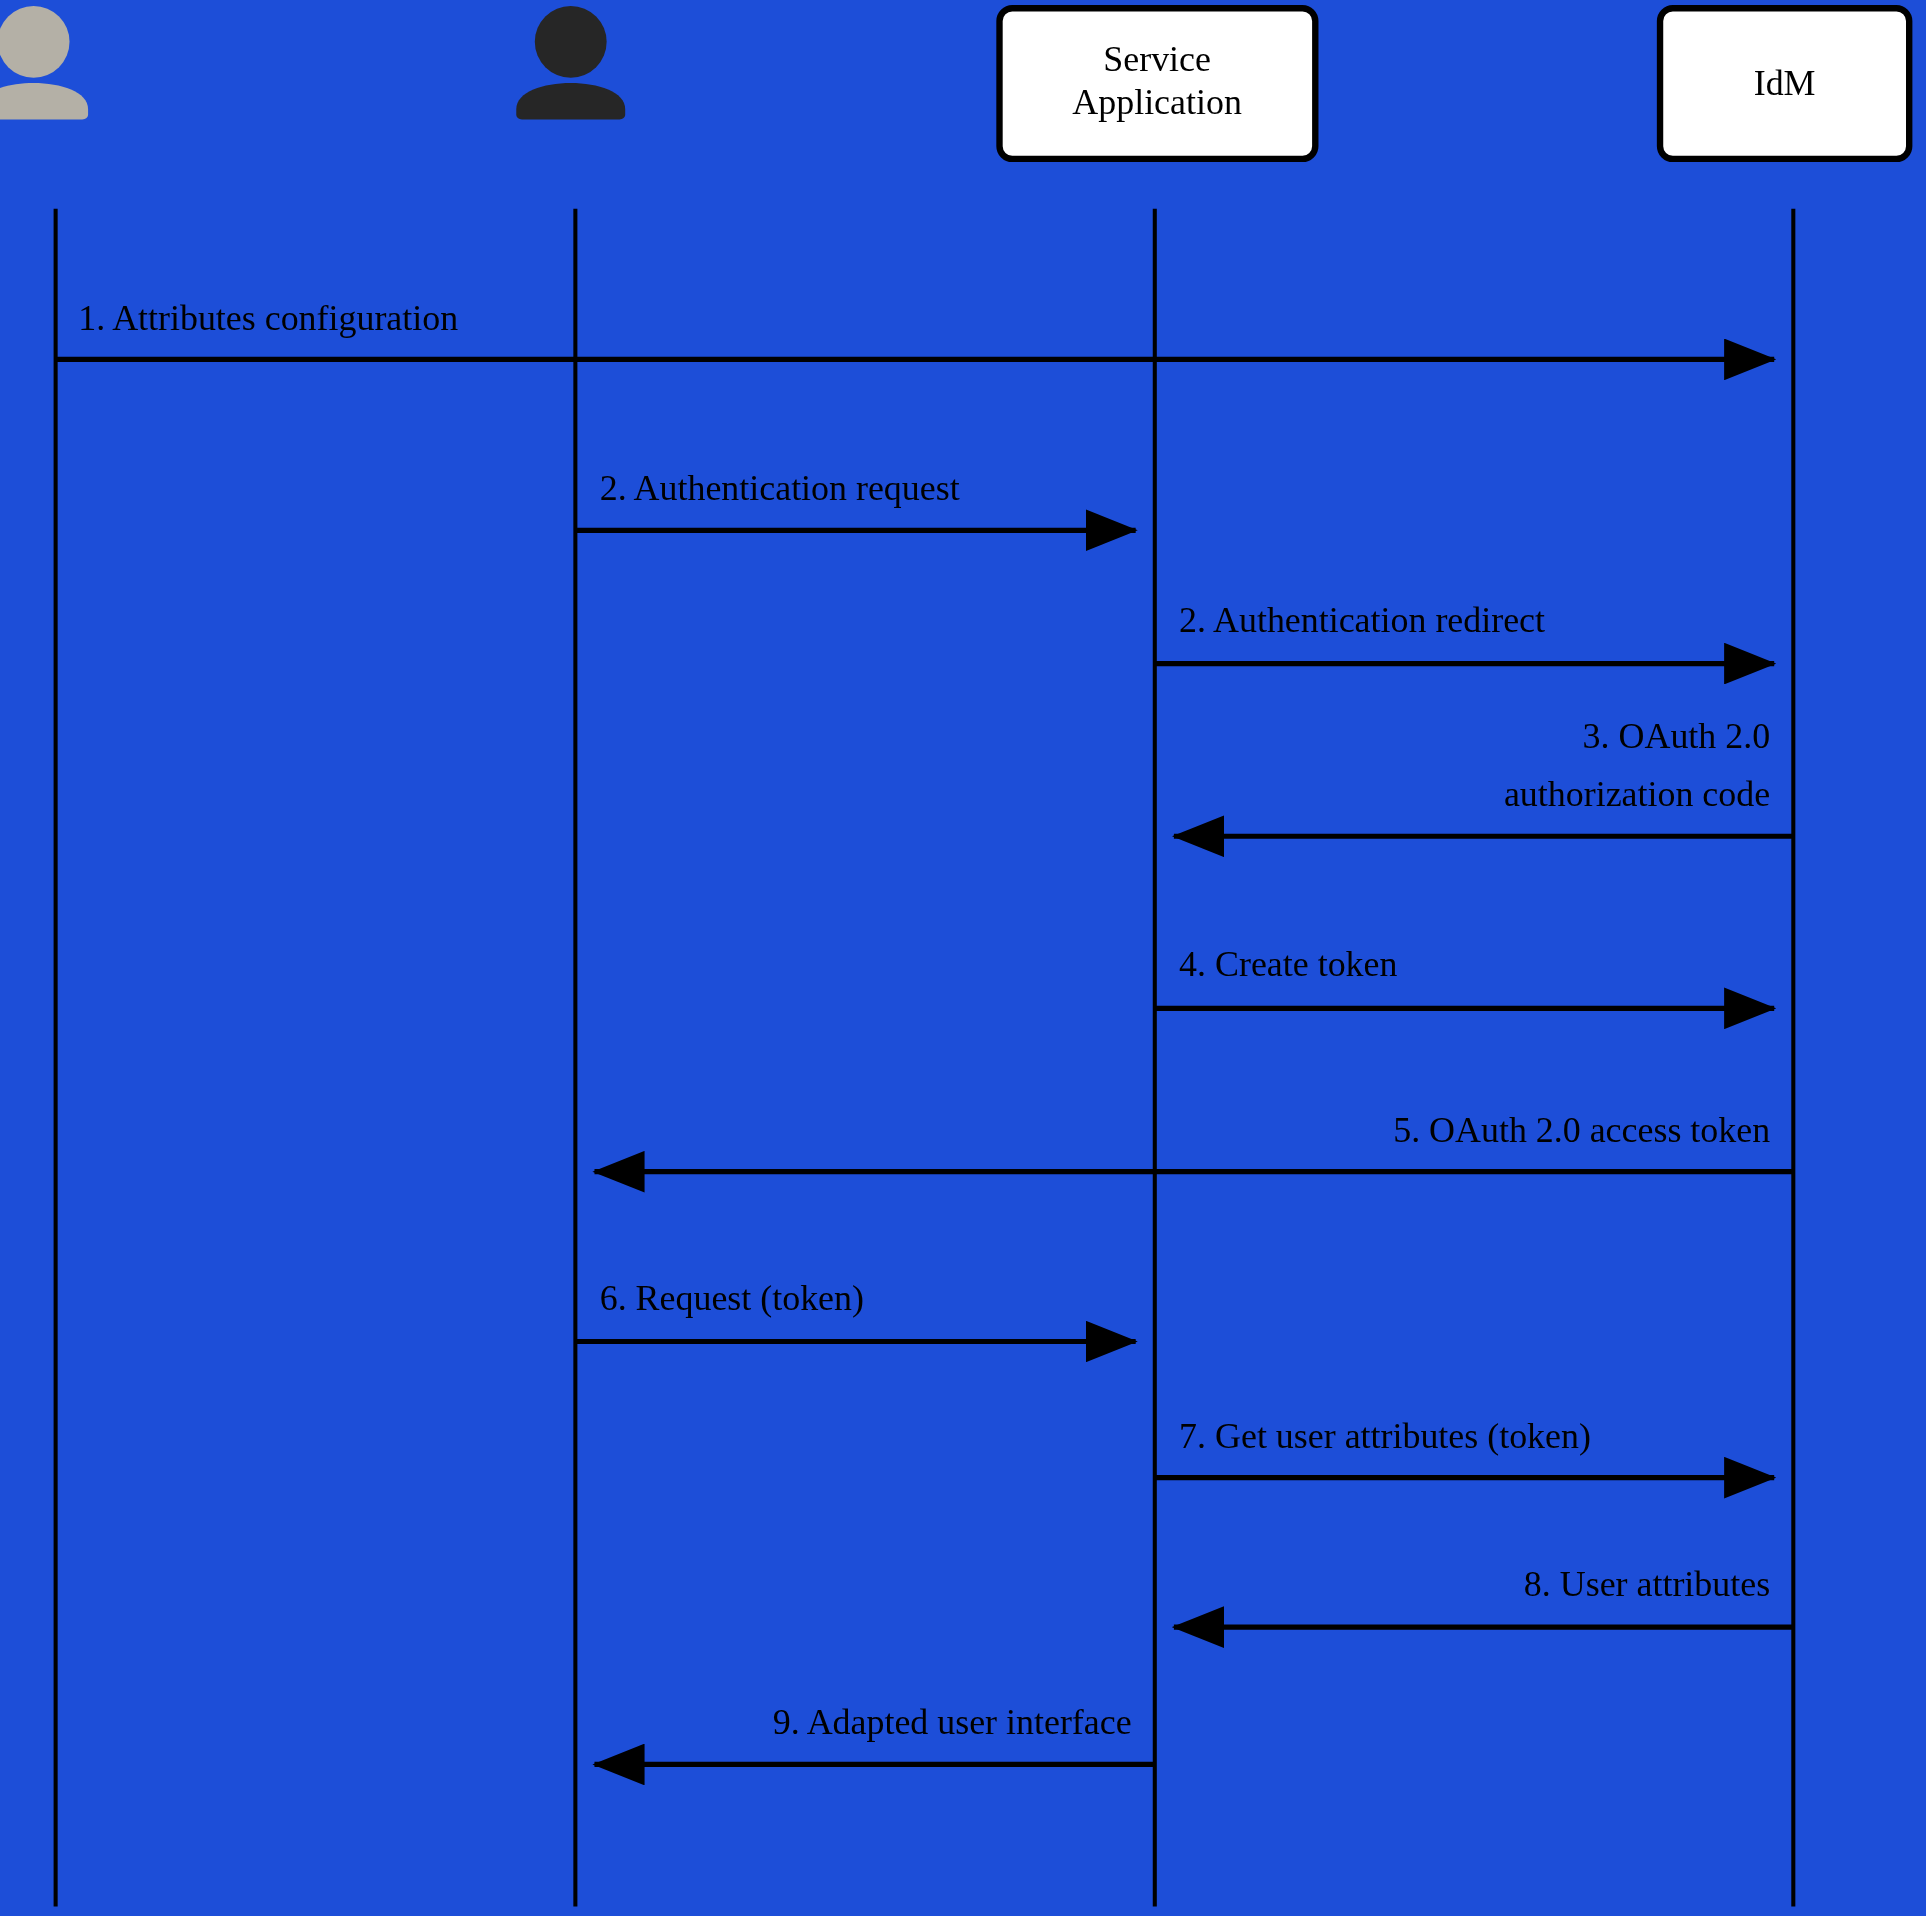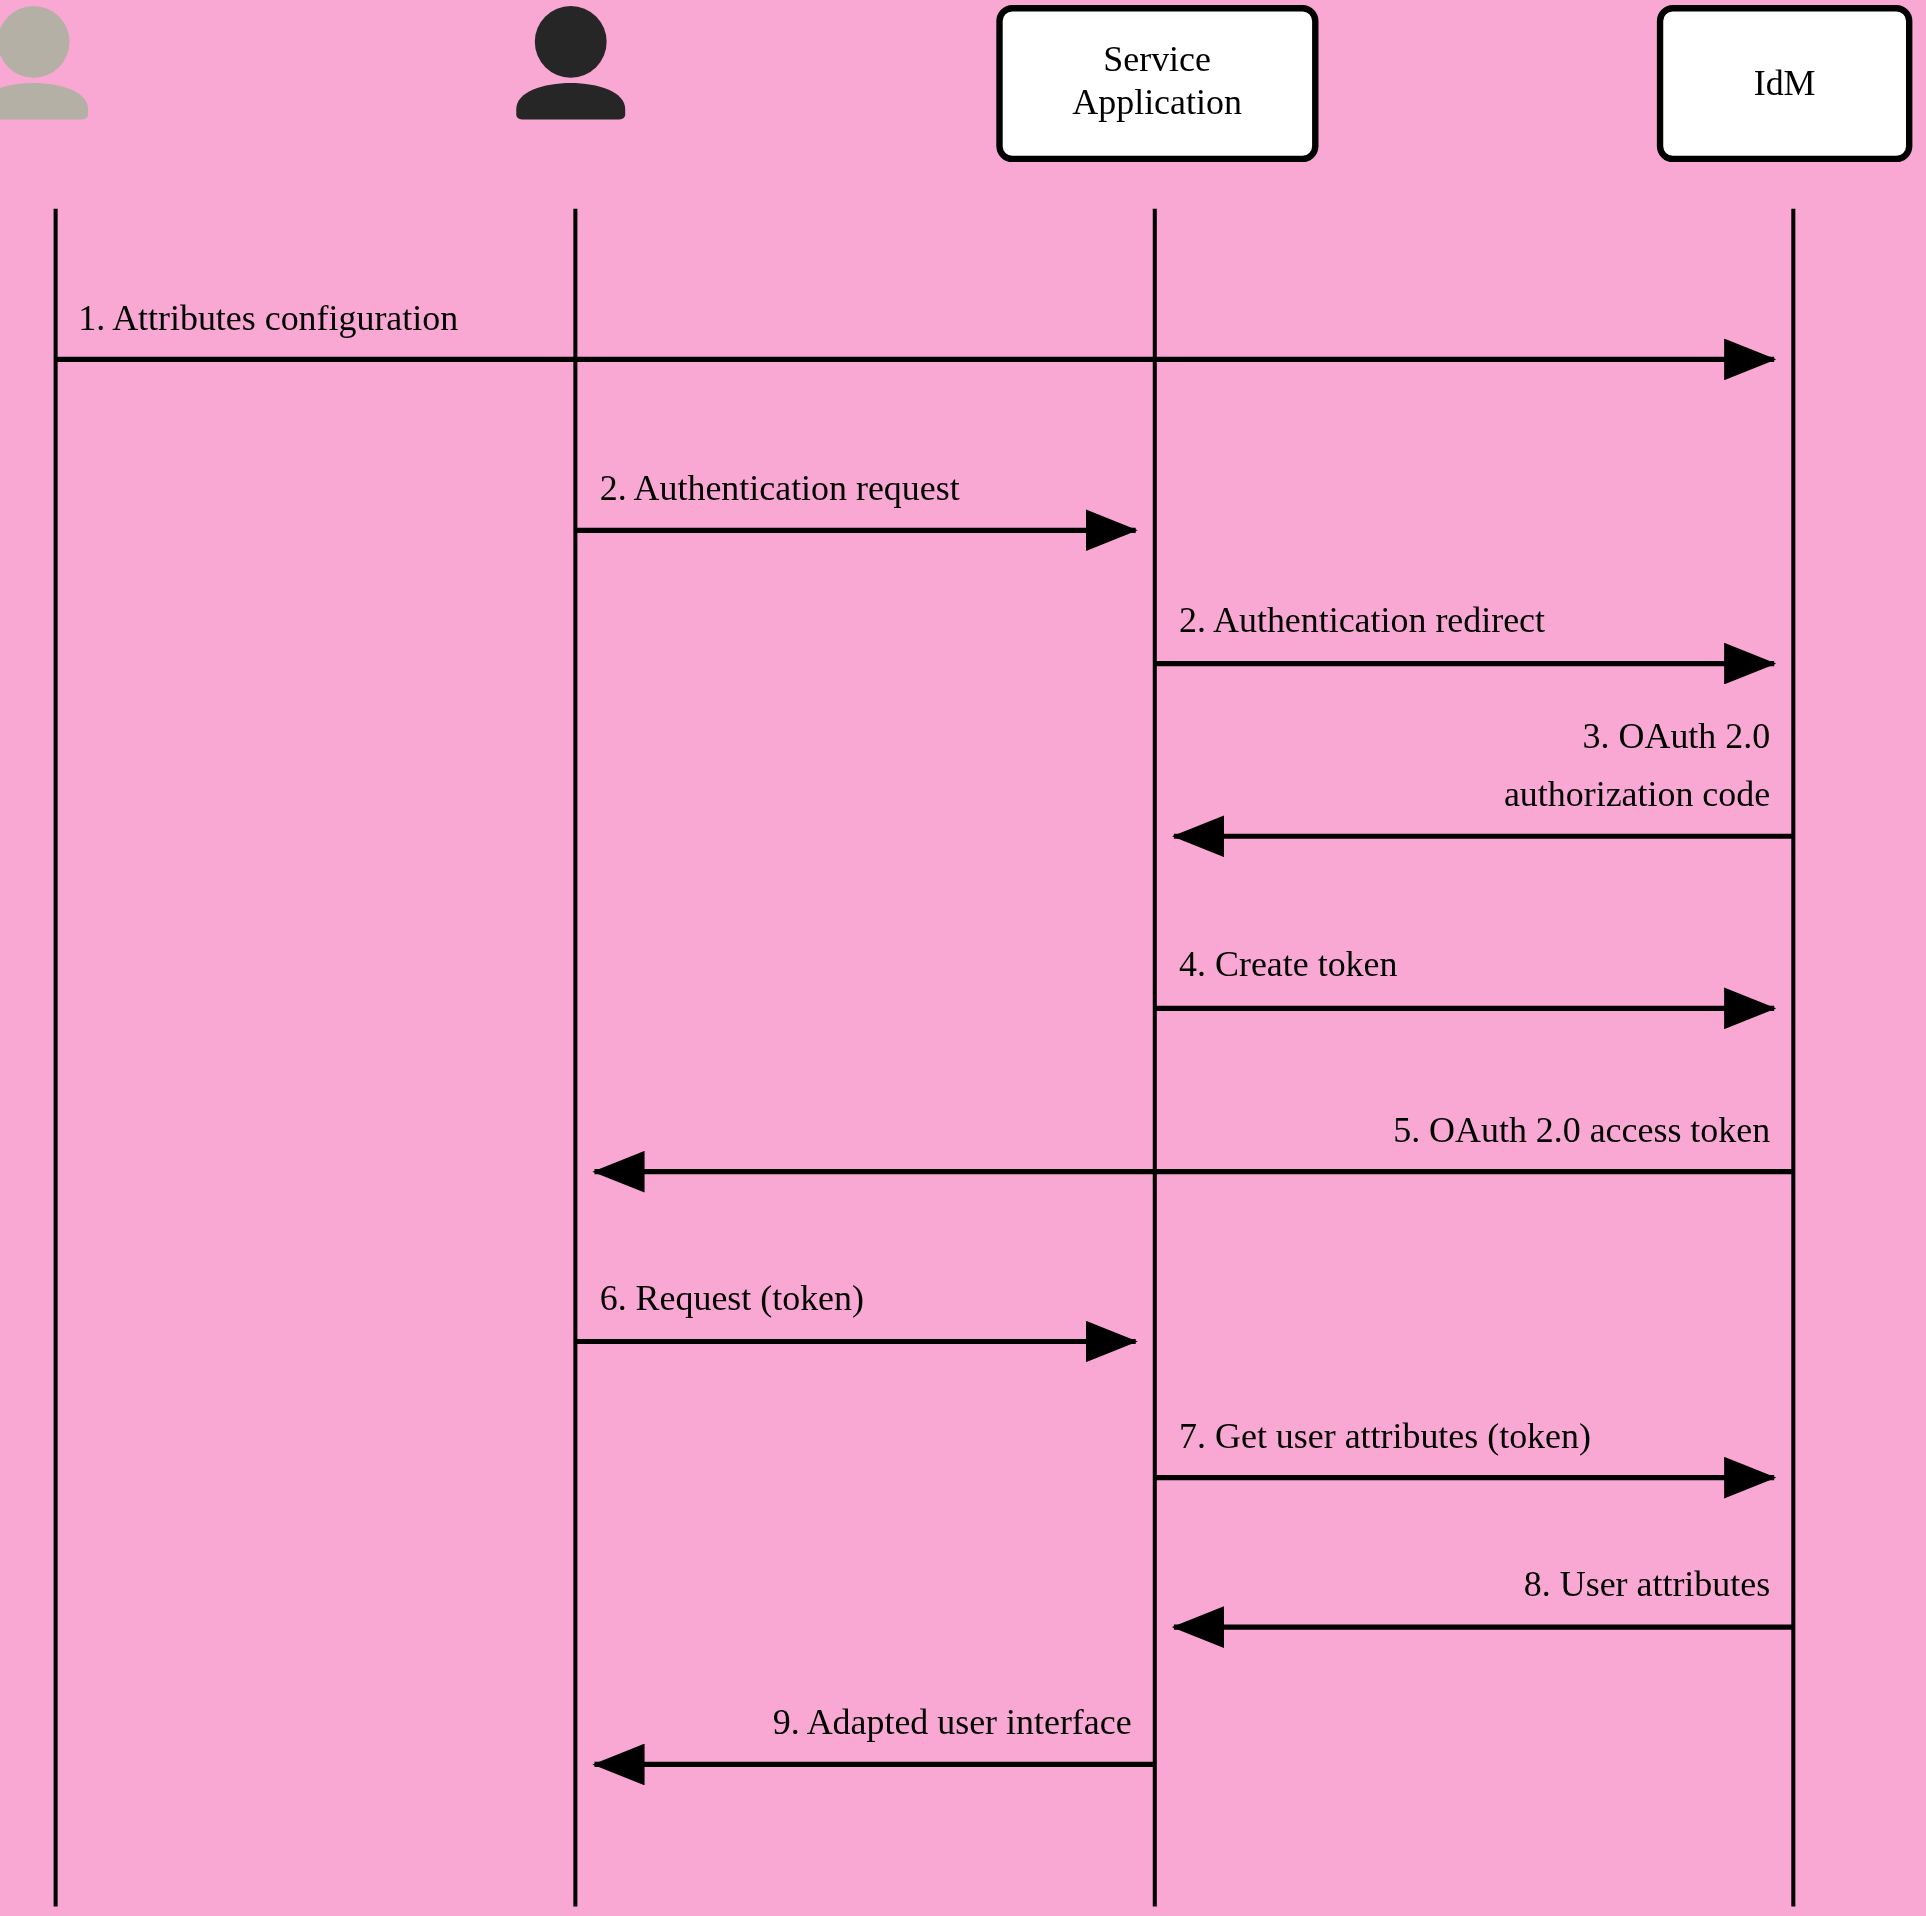--- a/index.html
+++ b/index.html
@@ -10,21 +10,21 @@
   body {
     width: 1926px;
     height: 1917px;
     font-family: "Liberation Serif", "DejaVu Serif", serif;
     overflow: hidden;
   }
   #diagram-root {
     position: relative;
     width: 1926px;
     height: 1917px;
-    background: #f9a8d4;
+    background: #1d4ed8;
   }
   svg.seq-canvas {
     position: absolute;
     top: 0;
     left: 0;
     width: 1926px;
     height: 1917px;
     display: block;
   }
   .lifeline {

